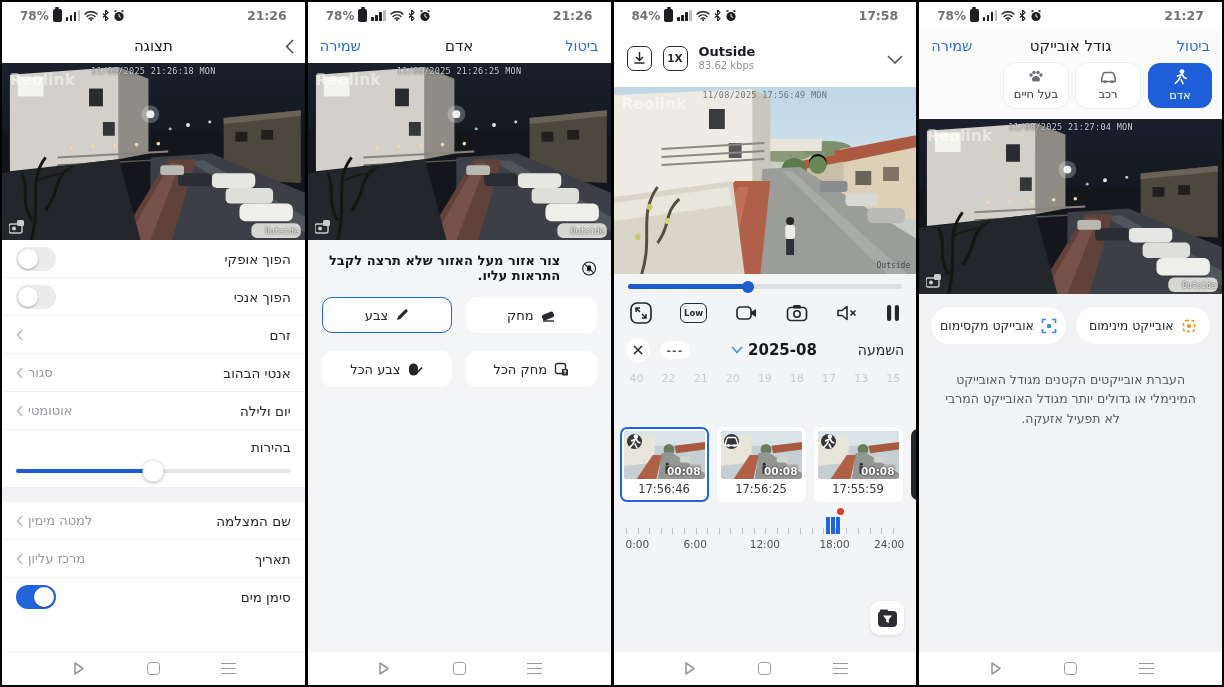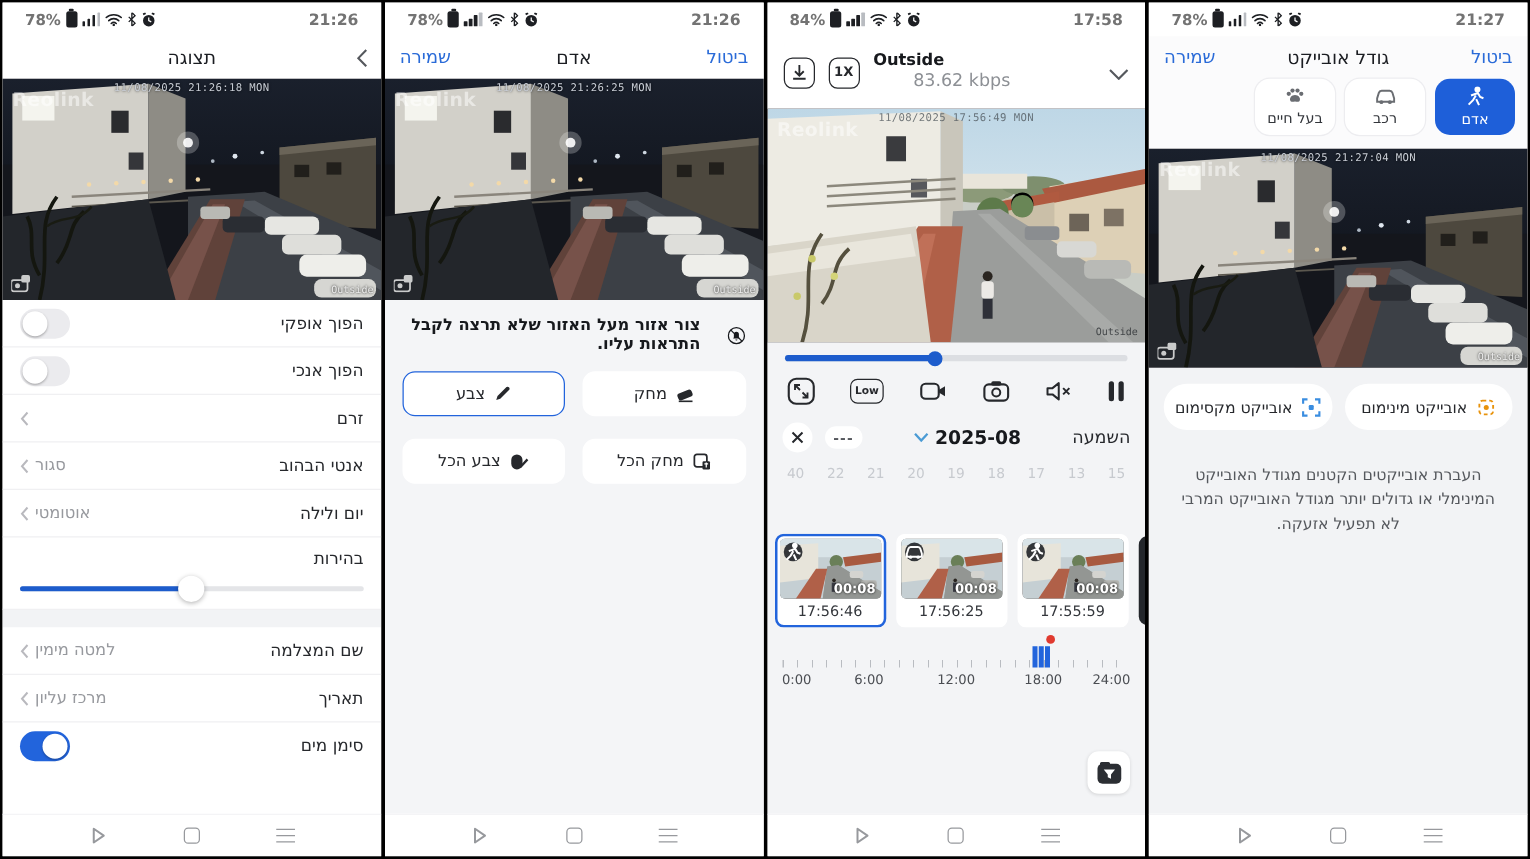--- a/index.html
+++ b/index.html
@@ -56,38 +56,38 @@
   .instr { display:flex; direction:rtl; align-items:center; gap:22px; padding:13px 14px 12px; font-size:13px; font-weight:bold; color:#17191d; }
   .toolgrid { direction:rtl; display:grid; grid-template-columns:1fr 1fr; gap:18px 14px; padding:2px 14px; }
   .tbtn { background:#fff; border:1.5px solid #fff; border-radius:10px; height:36px; display:flex; align-items:center; justify-content:center; gap:7px; font-size:13px; color:#26282c; }
   .tbtn.sel { border-color:#2264dc; }
 
   
   .pb-header { height:58px; flex:0 0 58px; display:flex; align-items:center; gap:11px; padding:0 13px; background:#fff; }
   .sqbtn { width:25px; height:25px; border:1.7px solid #26282c; border-radius:7px; display:flex; align-items:center; justify-content:center; font-size:10.5px; font-weight:bold; color:#26282c; flex:0 0 auto; }
   .cam-name { display:flex; flex-direction:column; line-height:1.25; }
   .cam-name b { font-size:13px; color:#17191d; }
-  .cam-name span { font-size:14px; color:#8d9095;margin-left:32px; }
+  .cam-name span { font-size:10px; color:#8d9095; }
   .pb-lower { flex:1; background:#f3f4f6; display:flex; flex-direction:column; position:relative; }
   .pslider { margin:10px 14px 4px; position:relative; height:5px; border-radius:3px; background:#dcdee2; }
   .pslider .fill { position:absolute; left:0; top:0; bottom:0; width:44%; background:#1d5ccc; border-radius:3px; }
   .pslider .knob { position:absolute; left:44%; top:50%; transform:translate(-50%,-50%); width:12px; height:12px; border-radius:50%; background:#1d5ccc; }
   .pb-icons { display:flex; align-items:center; justify-content:space-between; padding:8px 15px 6px; }
   .pb-icons .ic { display:flex; align-items:center; justify-content:center; color:#26282c; }
   .lowbtn { min-width:27px; height:20px; border:1.6px solid #26282c; border-radius:6px; display:flex; align-items:center; justify-content:center; font-size:8.5px; font-weight:bold; color:#26282c; }
   .date-row { display:flex; align-items:center; padding:7px 12px 6px; gap:10px; }
   .circ-btn { width:24px; height:24px; border-radius:50%; background:#fff; display:flex; align-items:center; justify-content:center; }
   .pill-btn { height:18px; padding:0 7px; border-radius:9px; background:#fff; display:flex; align-items:center; font-size:11px; font-weight:bold; color:#55585d; letter-spacing:1px; }
   .date-mid { flex:1; display:flex; align-items:center; justify-content:center; gap:5px; font-size:15px; font-weight:bold; color:#17191d; }
   .pb-playlabel { font-size:14px; color:#26282c; }
   .hours { display:flex; justify-content:space-between; padding:4px 16px 0; color:#c7cacf; font-size:11px; }
   .clips { display:flex; gap:8px; padding:0 0 0 6px; margin-top:42px; overflow:hidden; }
   .clip { flex:0 0 auto; width:89px; background:#fff; border-radius:7px; border:2px solid #fff; overflow:hidden; }
   .clip.sel { border-color:#2264dc; }
-  .clip-img { position:relative; margin:2px 2px 0; height:48px; border-radius:4px; overflow:hidden; background:#737373; }
+  .clip-img { position:relative; margin:2px 2px 0; height:48px; border-radius:4px; overflow:hidden; background:#8b5cf6; }
   .clip-img svg { display:block; width:100%; height:100%; }
   .badge { position:absolute; top:3px; left:3px; width:15px; height:15px; border-radius:50%; background:rgba(20,23,28,.85); display:flex; align-items:center; justify-content:center; }
   .dur { position:absolute; bottom:2px; right:4px; color:#fff; font-size:10.5px; font-weight:bold; text-shadow:0 0 2px #000; }
   .clip-time { text-align:center; font-size:11.5px; color:#33363b; padding:3px 0 4px; }
   .clip-sliver { flex:0 0 10px; background:#23262b; border-radius:7px 0 0 7px; margin:2px 0; }
   .tl { position:relative; margin:12px 12px 0; height:40px; }
   .tl-ticks { position:absolute; left:0; right:0; top:14px; height:6px;
     background:repeating-linear-gradient(to right,#b9bcc1 0 1px,transparent 1px 11.6px); }
   .tl-bars { position:absolute; top:2px; left:72%; display:flex; gap:1.5px; align-items:flex-end; height:18px; }
   .tl-bars i { width:3.5px; background:#2264dc; display:block; }

